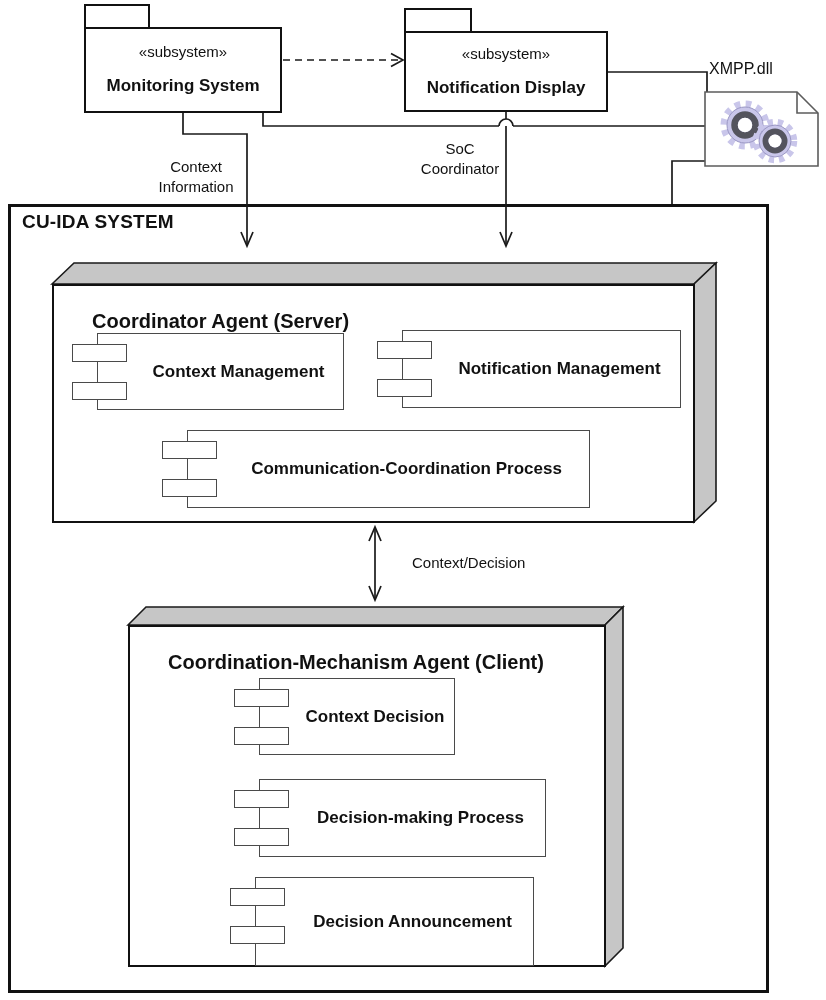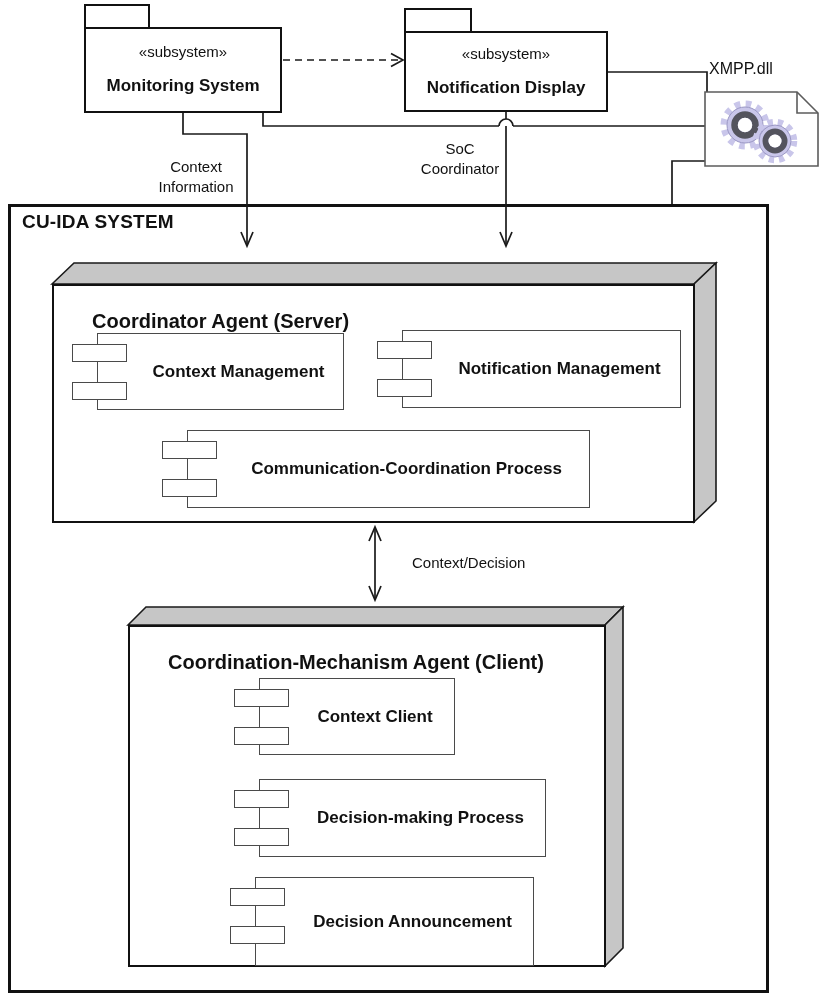--- a/index.html
+++ b/index.html
@@ -145,21 +145,21 @@
       <span class="comp-label">Communication-Coordination Process</span>
     </div>
   </div>
 
   <div class="node-front" style="left:128px;top:625px;width:478px;height:342px;">
     <div class="node-title">Coordination-Mechanism Agent (Client)</div>
 
     <div class="component" style="left:129px;top:51px;width:196px;height:77px;">
       <span class="comp-tab t1"></span>
       <span class="comp-tab t2"></span>
-      <span class="comp-label">Context Client</span>
+      <span class="comp-label">Context Decision</span>
     </div>
 
     <div class="component" style="left:129px;top:152px;width:287px;height:78px;">
       <span class="comp-tab t1"></span>
       <span class="comp-tab t2"></span>
       <span class="comp-label">Decision-making Process</span>
     </div>
 
     <div class="component" style="left:125px;top:250px;width:279px;height:89px;">
       <span class="comp-tab t1"></span>

